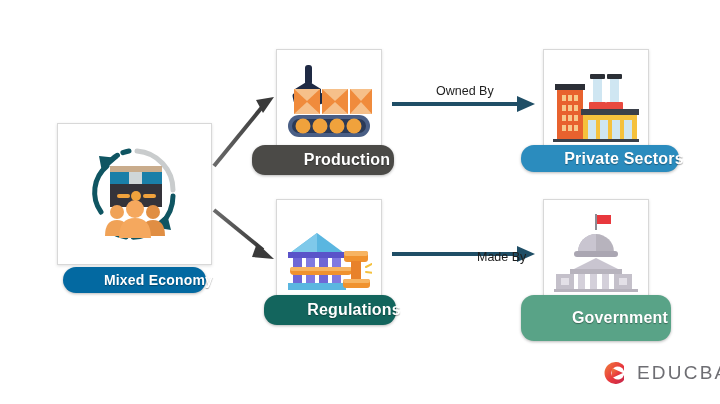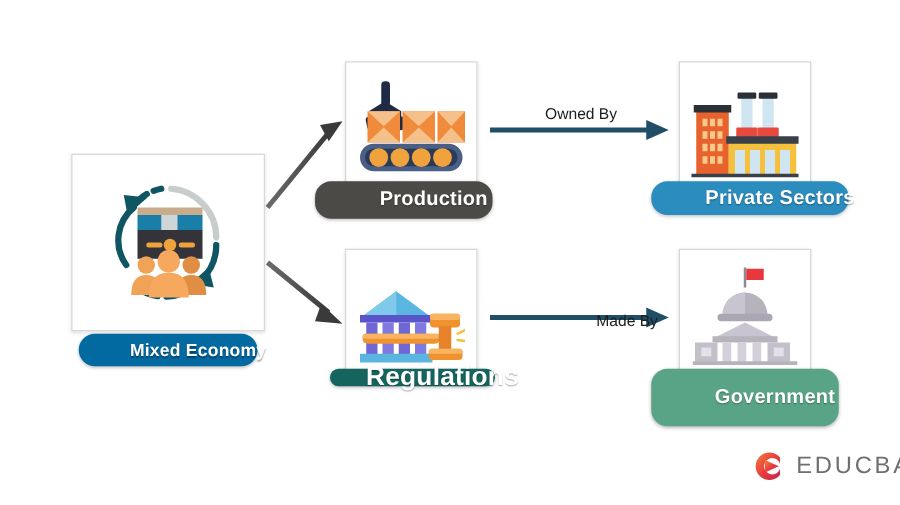--- a/index.html
+++ b/index.html
@@ -57,22 +57,22 @@
 
   #node-production .card    { left: 276px; top: 49px;  width: 106px; height: 105px; }
   #node-production .badge   { left: 252px; top: 145px; width: 142px; height: 30px;
                               background: #4b4a47; font-size: 16px; }
 
   #node-private-sectors .card  { left: 543px; top: 49px;  width: 106px; height: 105px; }
   #node-private-sectors .badge { left: 521px; top: 145px; width: 158px; height: 27px;
                                  background: #2b8cbe; font-size: 16px; }
 
   #node-regulations .card   { left: 276px; top: 199px; width: 106px; height: 106px; }
-  #node-regulations .badge  { left: 264px; top: 295px; width: 132px; height: 14px;
-                              background: #13655d; font-size: 21px; }
+  #node-regulations .badge  { left: 264px; top: 295px; width: 132px; height: 30px;
+                              background: #13655d; font-size: 16px; }
 
   #node-government .card    { left: 543px; top: 199px; width: 106px; height: 106px; }
   #node-government .badge   { left: 521px; top: 295px; width: 150px; height: 46px;
                               background: #59a387; font-size: 16px; }
 
   
   .connector { position: absolute; }
   #conn-diagonals { left: 0; top: 0; }
   #conn-owned-by  { left: 0; top: 0; }
   #conn-made-by   { left: 0; top: 0; }

